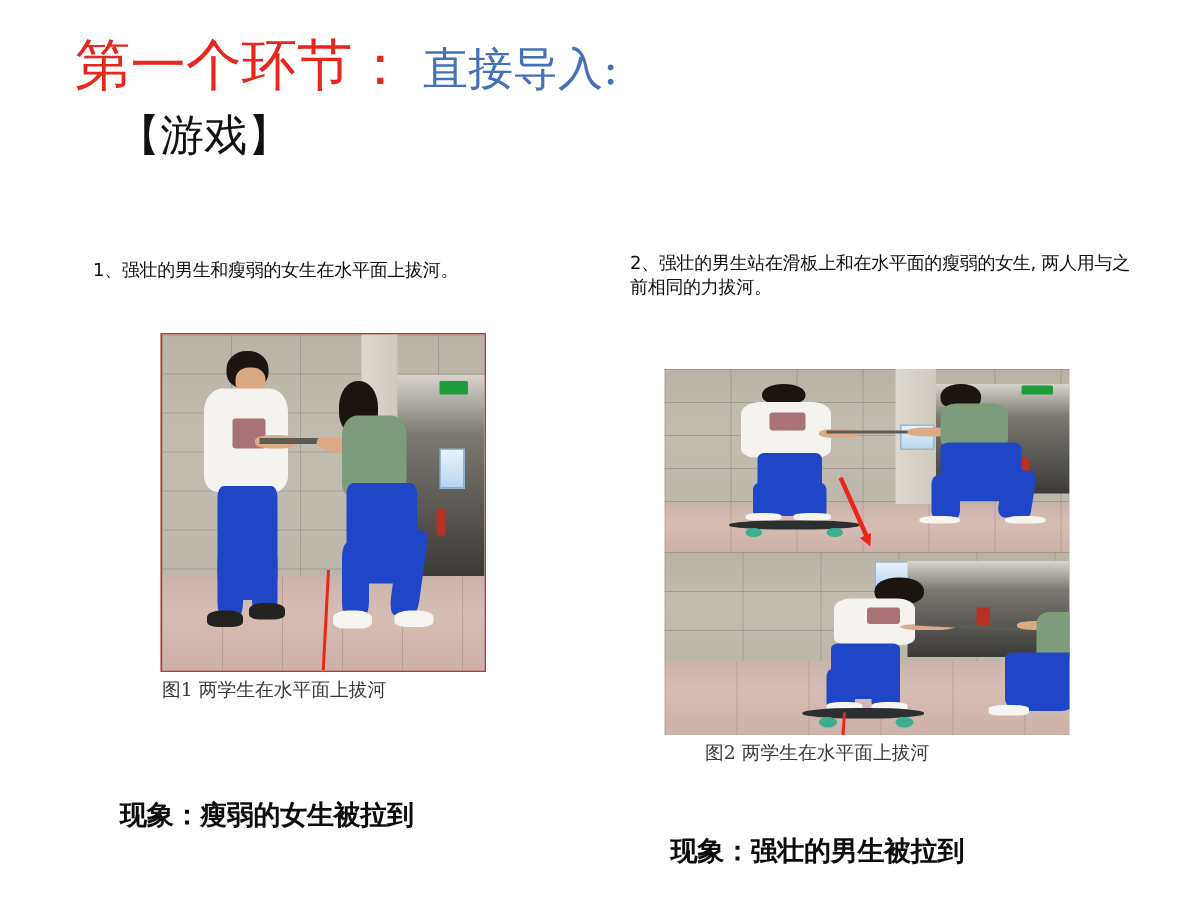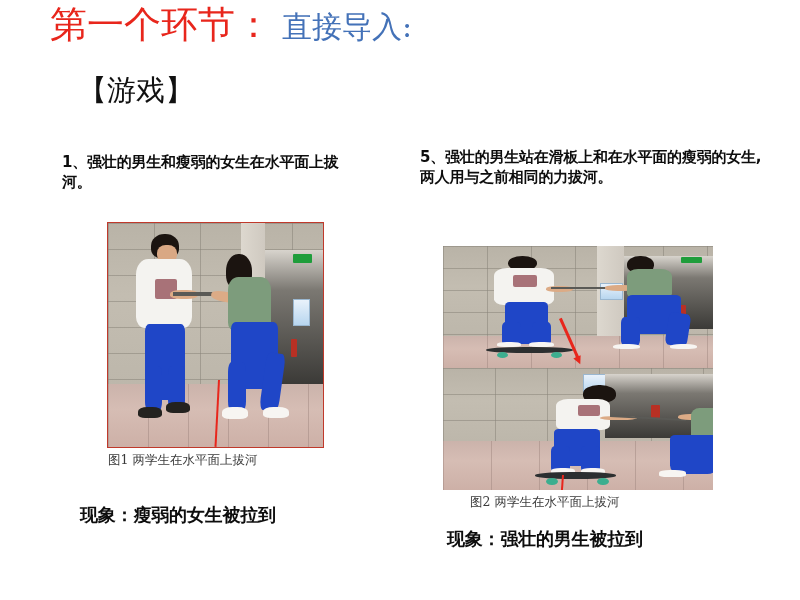--- a/index.html
+++ b/index.html
@@ -13,21 +13,21 @@
     position: relative;
     overflow: hidden;
     font-family: "DejaVu Sans", "Liberation Sans", sans-serif;
     color: #000000;
   }
 
   
   #slide-title {
     position: absolute;
     left: 50px;
-    top: 6px;
+    top: 25px;
     white-space: nowrap;
   }
   #title-red {
     font-family: "DejaVu Serif", "Liberation Serif", serif;
     font-size: 37px;
     line-height: 1.0;
     color: #e8261c;
     letter-spacing: 0px;
   }
   #title-blue {
@@ -46,25 +46,26 @@
     font-size: 29px;
     line-height: 1.0;
     color: #111111;
     white-space: nowrap;
   }
 
   
   .step-caption {
     position: absolute;
     font-family: "DejaVu Sans", "Liberation Sans", sans-serif;
-    font-weight: bold;
-    font-size: 15px;
+    font-weight: normal;
+    font-size: 12px;
     line-height: 1.30;
     color: #0d0d0d;
     letter-spacing: -0.2px;
+    margin-top: 20px;
   }
   #step-caption-left  { left: 62px;  top: 153px; width: 290px; }
   #step-caption-right { left: 420px; top: 148px; width: 345px; }
 
   
   .figure-label {
     position: absolute;
     font-family: "DejaVu Serif", "Liberation Serif", serif;
     font-size: 12.5px;
     color: #3a3a3a;
@@ -75,20 +76,21 @@
 
   
   .result-line {
     position: absolute;
     font-family: "DejaVu Sans", "Liberation Sans", sans-serif;
     font-weight: bold;
     font-size: 18px;
     color: #0d0d0d;
     white-space: nowrap;
     letter-spacing: -0.2px;
+    margin-top: 28px;
   }
   #result-left  { left: 80px;  top: 503px; }
   #result-right { left: 447px; top: 527px; }
 
   
   .photo {
     position: absolute;
     overflow: hidden;
     background: #cfc8bf;
   }
@@ -247,21 +249,21 @@
       <div class="shoe-white" style="left:72%;top:82%;width:12%;height:5%;"></div>
     </div>
 
     <div class="red-marker" style="left:51%;top:70%;width:2px;height:30%;transform:rotate(3deg);transform-origin:top center;"></div>
   </div>
 </div>
 
 <div class="figure-label" id="figure-label-left">图1   两学生在水平面上拔河</div>
 <div class="result-line" id="result-left">现象：瘦弱的女生被拉到</div>
 
-<div class="step-caption" id="step-caption-right">5、强壮的男生站在滑板上和在水平面的瘦弱的女生, 两人用与之前相同的力拔河。</div>
+<div class="step-caption" id="step-caption-right">2、强壮的男生站在滑板上和在水平面的瘦弱的女生, 两人用与之前相同的力拔河。</div>
 
 <div class="photo" id="photo-right">
 
   <div class="photo-half" id="photo-right-top">
     <div class="scene">
       <div class="wall" style="height:74%;">
         <div class="brick-grid" style="background-size: 44px 22px, 44px 22px;"></div>
       </div>
       <div class="pillar" style="left:57%;top:0;width:10%;height:74%;"></div>
       <div class="doorway" style="left:67%;top:8%;width:33%;height:60%;"></div>

